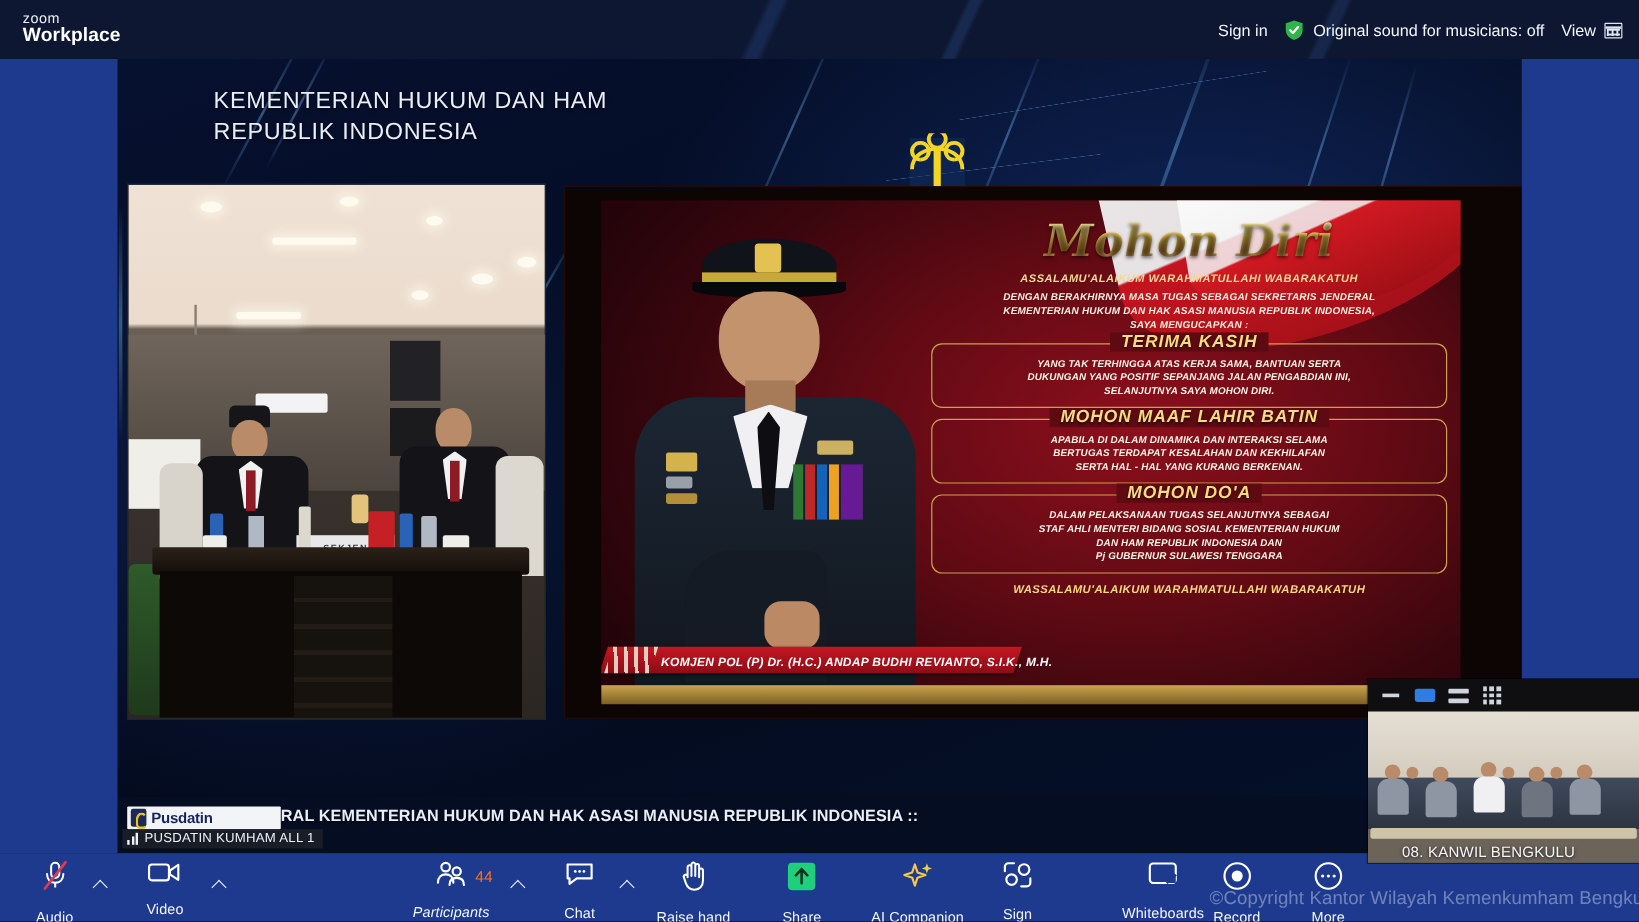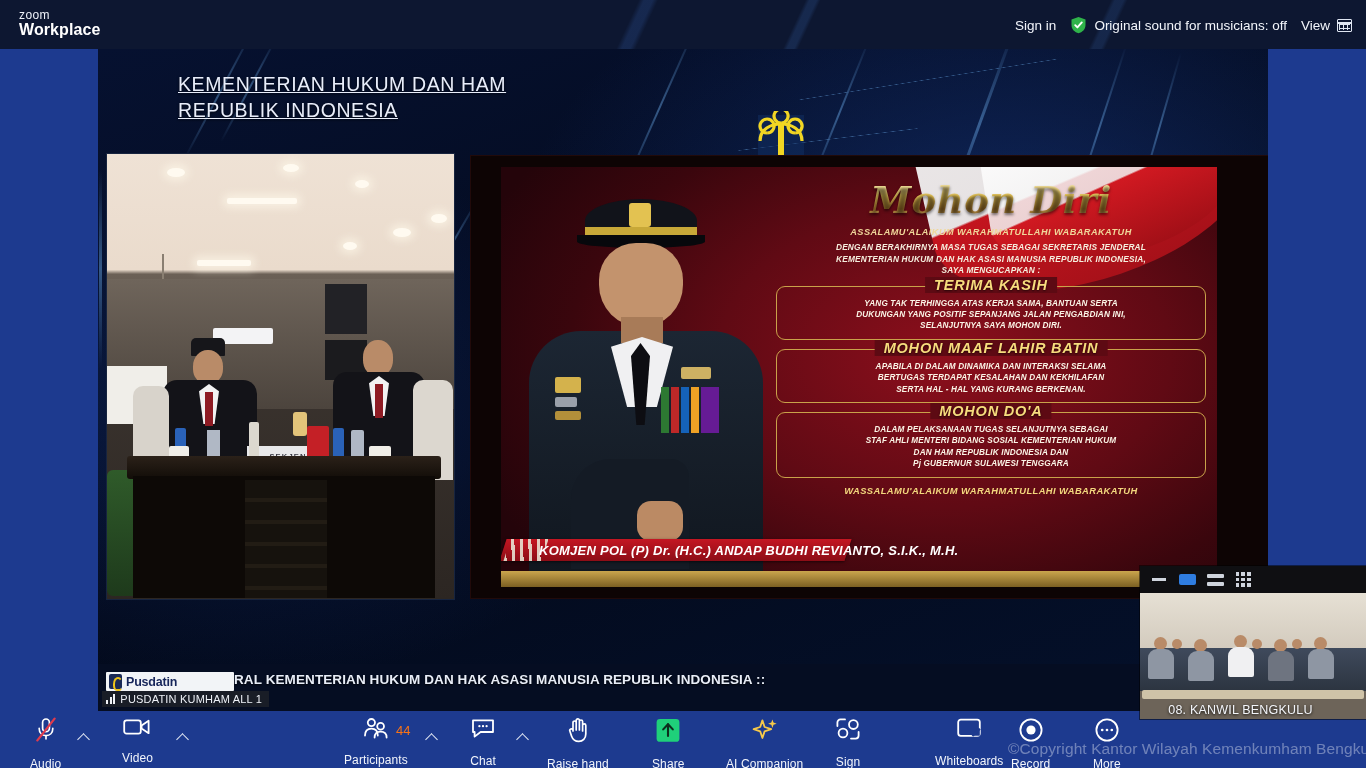--- a/index.html
+++ b/index.html
@@ -77,21 +77,20 @@
   }
   .slide-lines { position:absolute; inset:0; overflow:hidden; opacity:.55;}
   .sl { position:absolute; background: linear-gradient(to bottom, rgba(90,160,255,0), rgba(120,190,255,.75), rgba(90,160,255,0)); }
 
   .slide-title {
     position: absolute; left: 80px; top: 22px;
     color: #e9eefb; font-size: 19.5px; line-height: 26px; font-weight: 500;
     letter-spacing: .6px;
     text-shadow: 0 1px 3px rgba(0,0,0,.7);
     white-space: pre-line;
-    text-decoration: underline;
   }
   .emblem {
     position:absolute; left: 655px; top: 62px; width: 56px; height: 62px;
   }
 
   
   .camfeed {
     position:absolute; left: 8px; top: 104px; width: 349px; height: 447px;
     background:#2a2520; overflow:hidden;
     border: 1px solid #17243f;
@@ -198,22 +197,22 @@
   .pt-tail { font-size: 8.2px; font-weight:700; font-style:italic; line-height:11.3px; color:#f6eede; margin-top:9px; letter-spacing:.15px;}
   .pt-wass { font-size: 9.4px; font-weight:800; font-style:italic; color:#f3d87e; margin-top:7px; letter-spacing:.4px;}
 
   .name-banner {
     position:absolute; left: 2px; bottom: 26px; width: 345px; height: 22px;
     background: linear-gradient(to bottom,#c41622,#8c0d16);
     transform: skewX(-18deg);
     box-shadow: 0 1px 3px rgba(0,0,0,.6);
   }
   .name-banner-txt {
-    position:absolute; left: 38px; bottom: 29px; width: 330px;
-    font-size: 13px; font-weight:800; font-style:italic; color:#ffffff;
+    position:absolute; left: 48px; bottom: 29px; width: 330px;
+    font-size: 10px; font-weight:800; font-style:italic; color:#ffffff;
     letter-spacing:.25px; text-align:center; white-space:nowrap;
   }
   .banner-slashes { position:absolute; left: 6px; bottom: 26px; width: 38px; height: 22px;
     background-image: repeating-linear-gradient(70deg, #e8e2d2 0 3px, transparent 3px 8px);
     transform: skewX(-18deg); opacity:.9;}
   .poster-base { position:absolute; left:0; bottom:0; width:100%; height:16px;
     background: linear-gradient(to bottom,#caa54d,#7c5f22); }
 
   
   .share-lower {
@@ -595,21 +594,21 @@
       <span class="ic">
         <svg width="28" height="20" viewBox="0 0 28 20">
           <rect x="1.2" y="3.4" width="16.6" height="13.2" rx="2.4" fill="none" stroke="#ffffff" stroke-width="1.8"></rect>
           <path d="M18.6 8.4 L25.6 3.8 V16.2 L18.6 11.6 Z" fill="none" stroke="#ffffff" stroke-width="1.8" stroke-linejoin="round"></path>
         </svg>
       </span>
       <span class="lbl">Video</span>
     </div>
     <span class="caret" style="left:177px;"></span>
 
-    <div class="ctl" style="left:344px;">
+    <div class="ctl" style="left:344px;font-style:italic;">
       <span class="ic">
         <svg width="28" height="22" viewBox="0 0 28 22">
           <circle cx="9.4" cy="5.6" r="3.6" fill="none" stroke="#ffffff" stroke-width="1.8"></circle>
           <path d="M3 18.6 C3 13.6 6 11.6 9.4 11.6 C12.8 11.6 15.8 13.6 15.8 18.6" fill="none" stroke="#ffffff" stroke-width="1.8" stroke-linecap="round"></path>
           <circle cx="18.6" cy="9.2" r="3.4" fill="none" stroke="#ffffff" stroke-width="1.8"></circle>
           <path d="M12.6 20.6 C12.6 16 15.4 14.6 18.6 14.6 C21.8 14.6 24.6 16 24.6 20.6" fill="none" stroke="#ffffff" stroke-width="1.8" stroke-linecap="round"></path>
         </svg>
       </span>
       <span class="lbl">Participants</span>
     </div>

